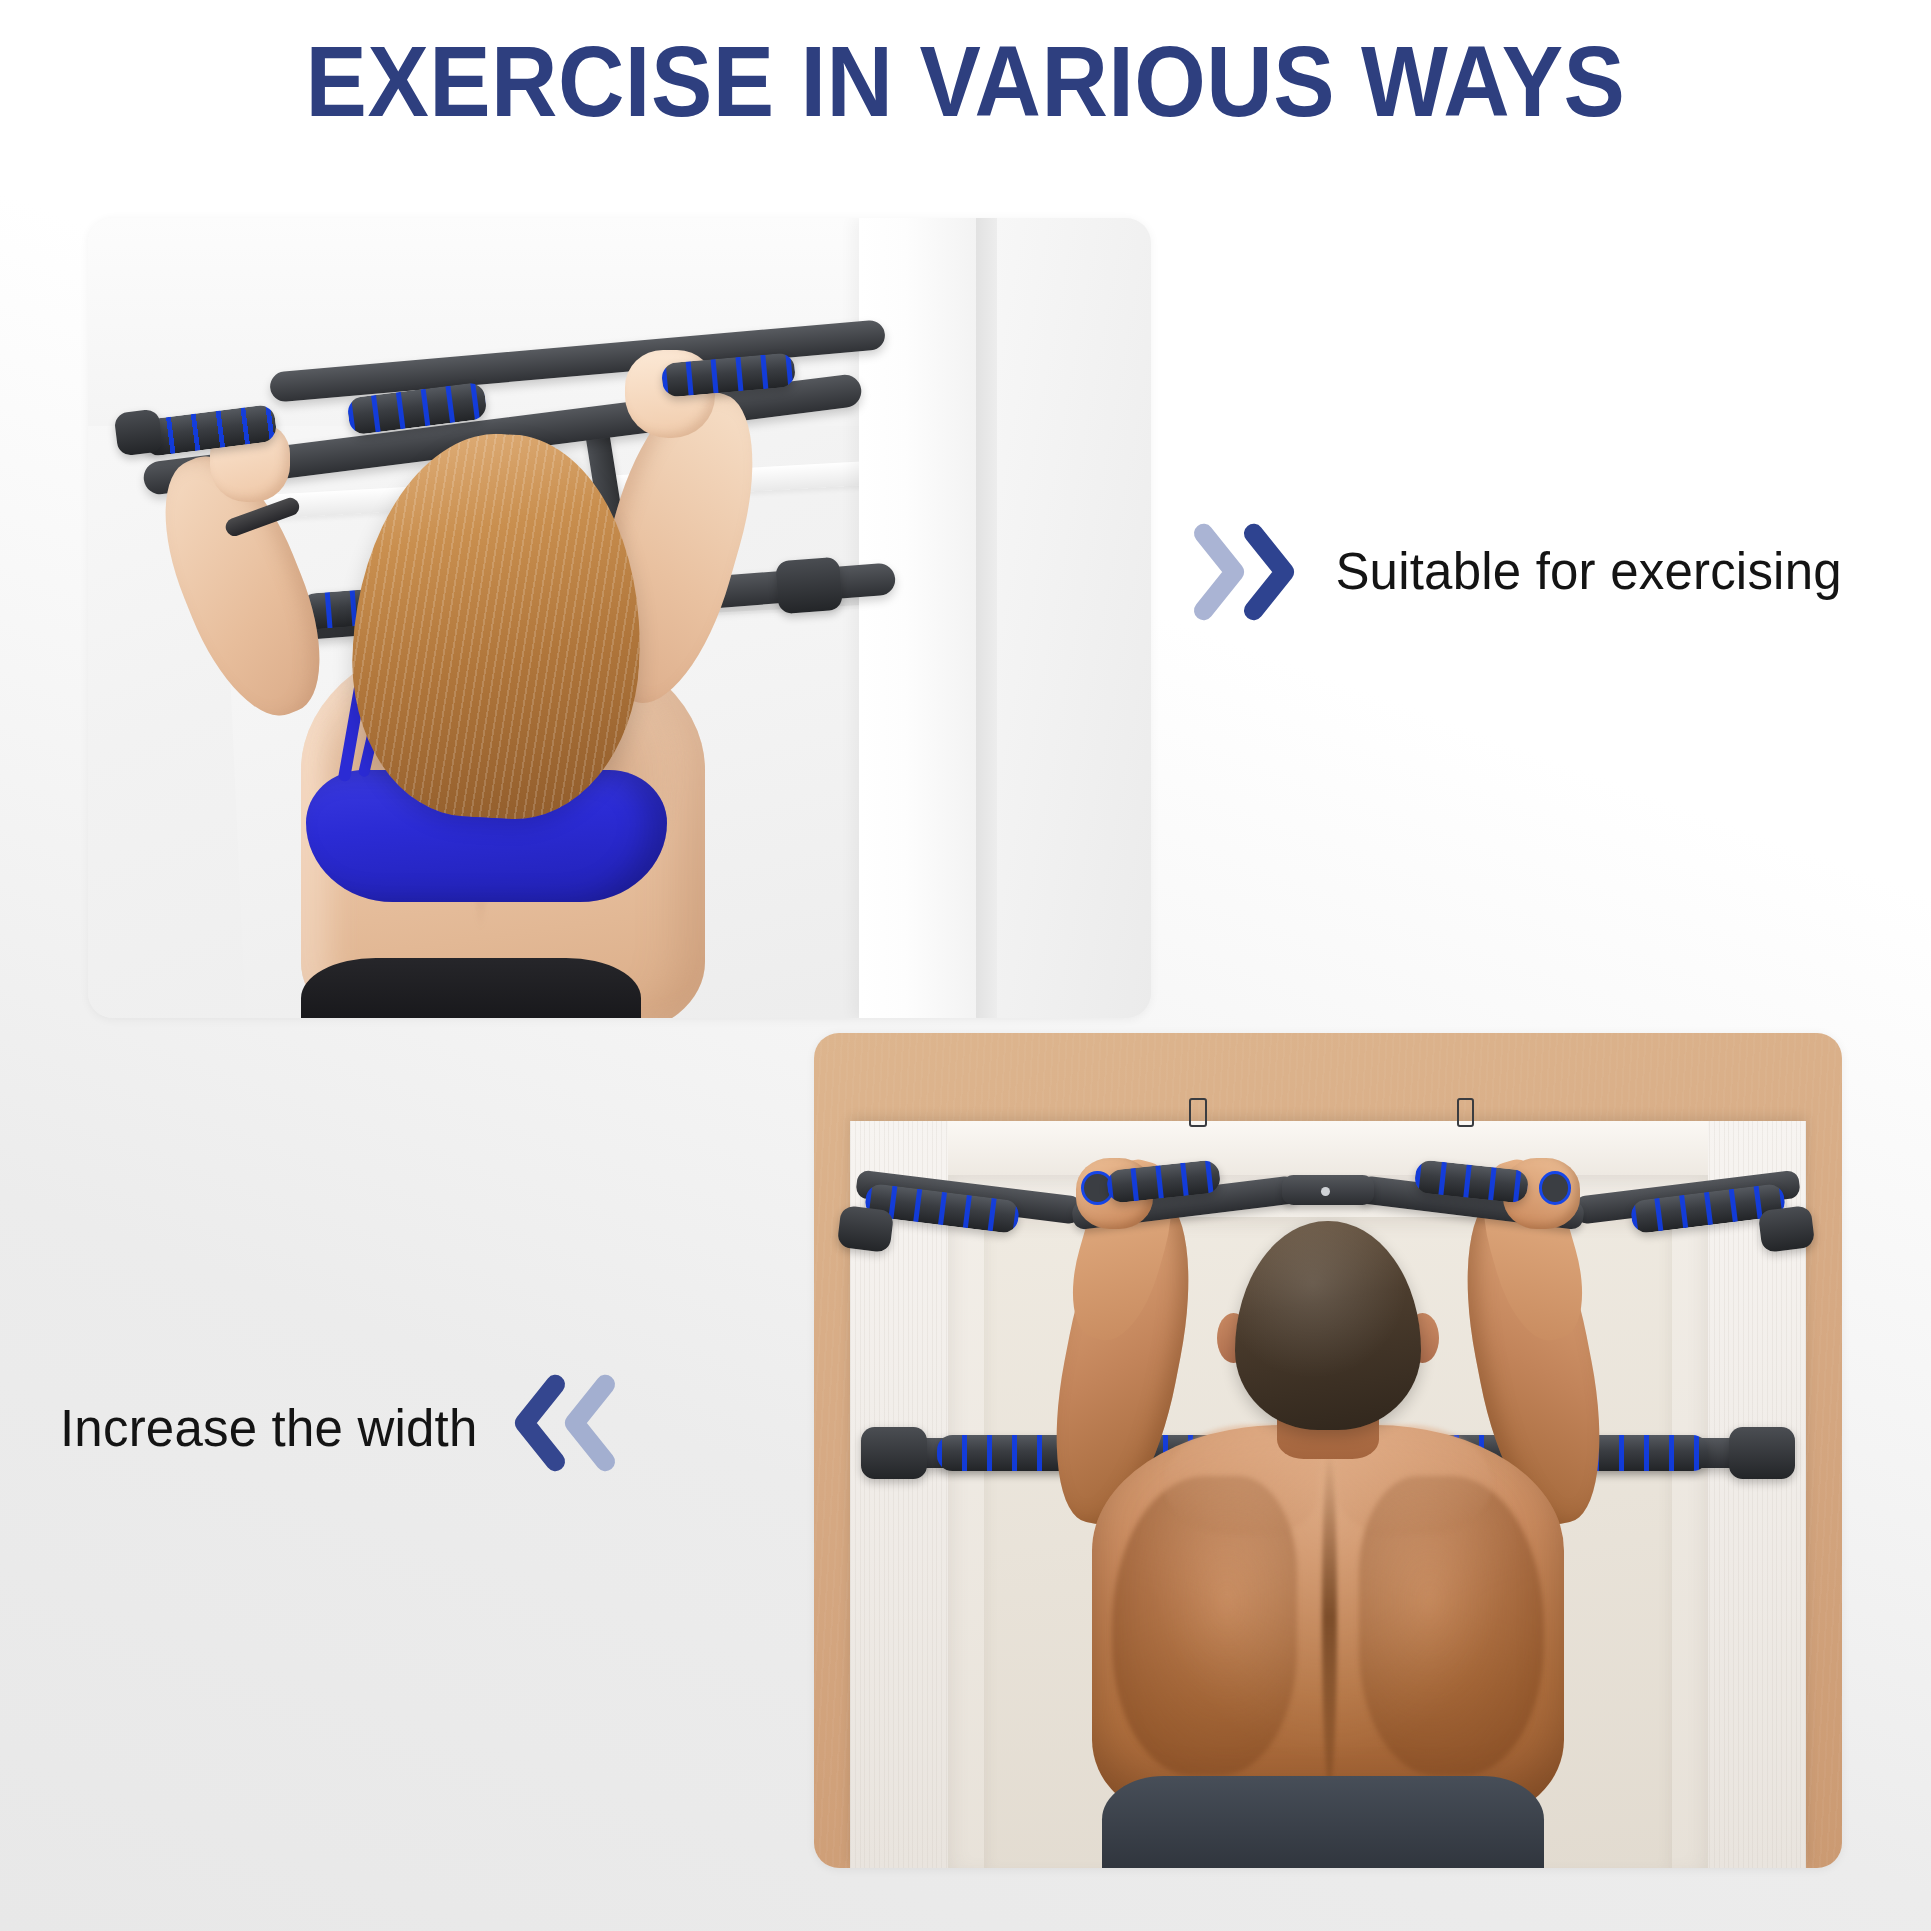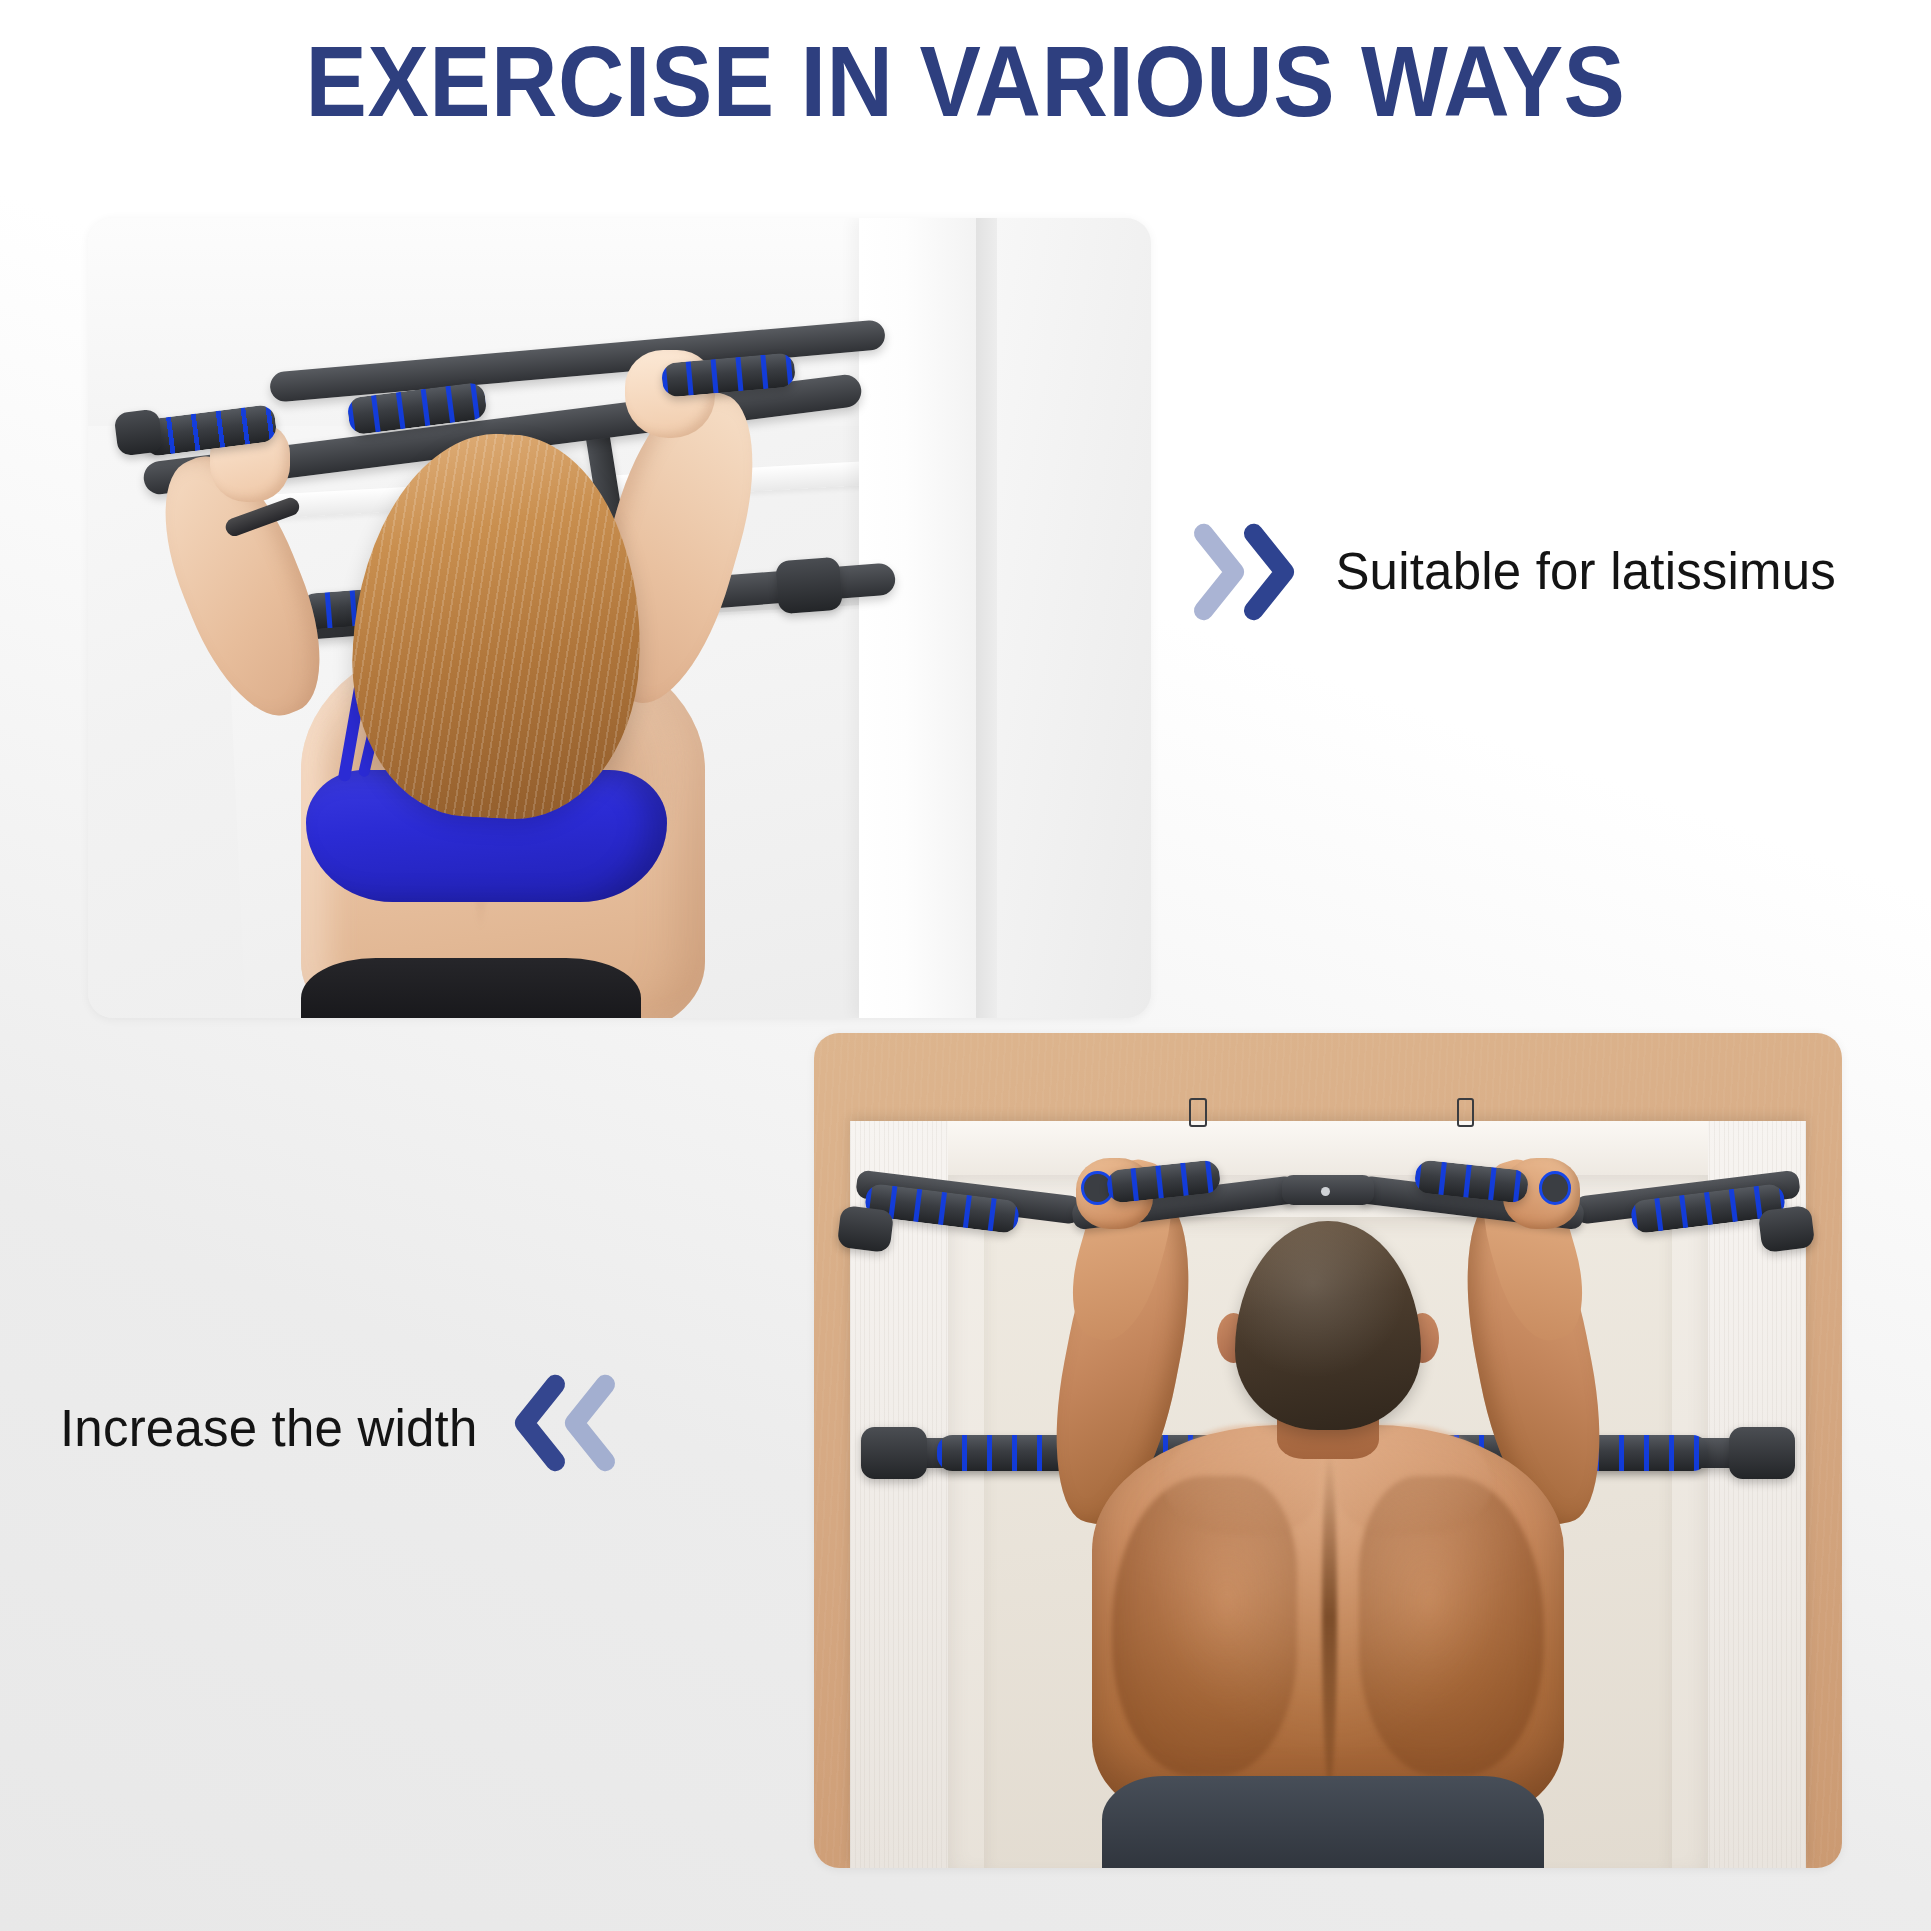--- a/index.html
+++ b/index.html
@@ -431,21 +431,21 @@
   <div class="caption" id="caption-right">
     <div class="chev-group">
       <svg class="chev" width="62" height="108" viewBox="0 0 64 112">
         <path d="M14 16 L46 56 L14 96" fill="none" stroke="#aab4d4" stroke-width="20" stroke-linecap="round" stroke-linejoin="round"></path>
       </svg>
       <svg class="chev" width="62" height="108" viewBox="0 0 64 112" style="margin-left:-11.6px">
         <path d="M14 16 L46 56 L14 96" fill="none" stroke="#2e4390" stroke-width="20" stroke-linecap="round" stroke-linejoin="round"></path>
       </svg>
     </div>
     <div class="cap-text">
-      <span class="cap-line">Suitable for latissimus</span>
+      <span class="cap-line">Suitable for exercising</span>
     </div>
   </div>
 
   <div class="caption" id="caption-left">
     <div class="cap-text">
       <span class="cap-line">Increase the width</span>
     </div>
     <div class="chev-group">
       <svg class="chev" width="62" height="108" viewBox="0 0 64 112">
         <path d="M50 16 L18 56 L50 96" fill="none" stroke="#34468f" stroke-width="20" stroke-linecap="round" stroke-linejoin="round"></path>

